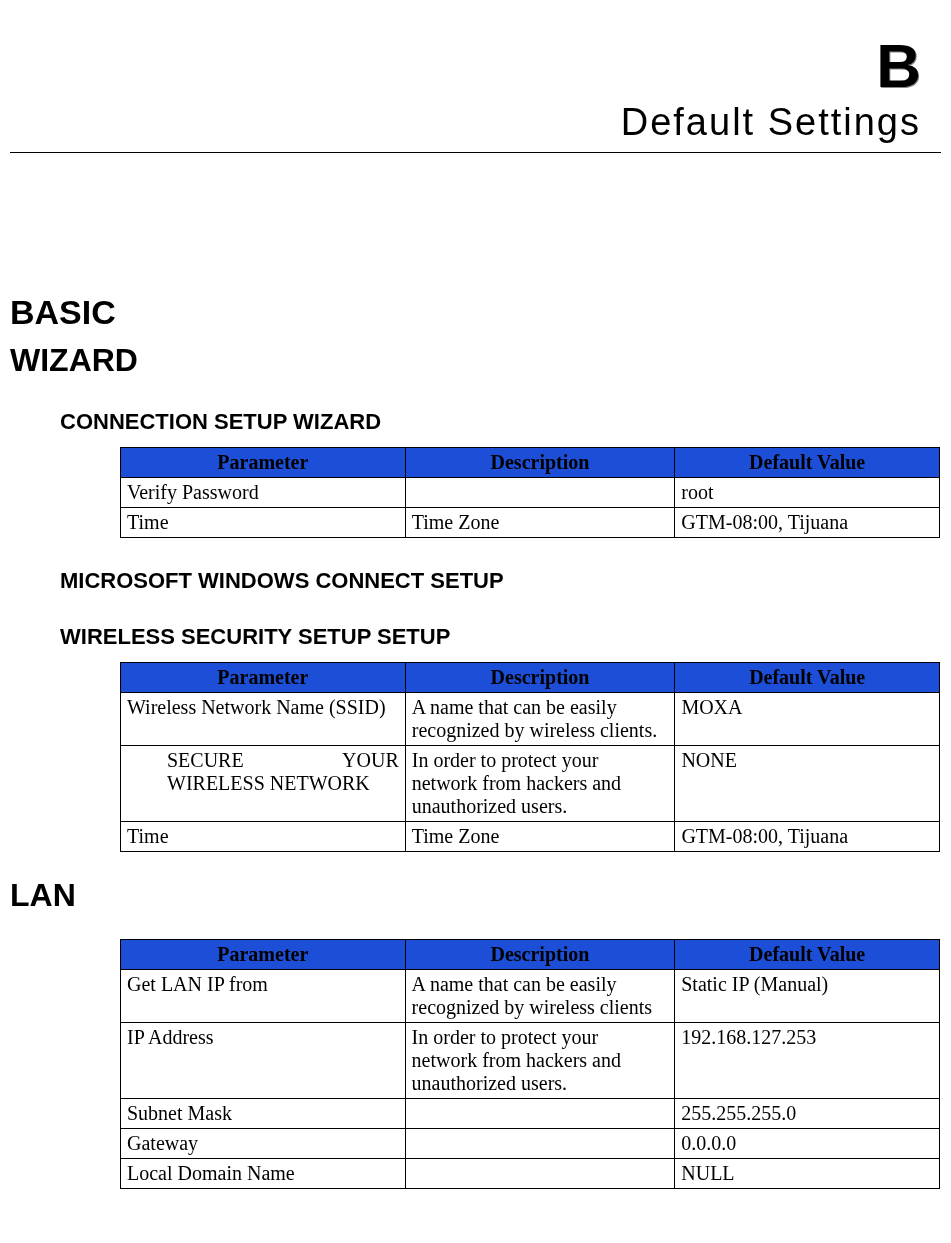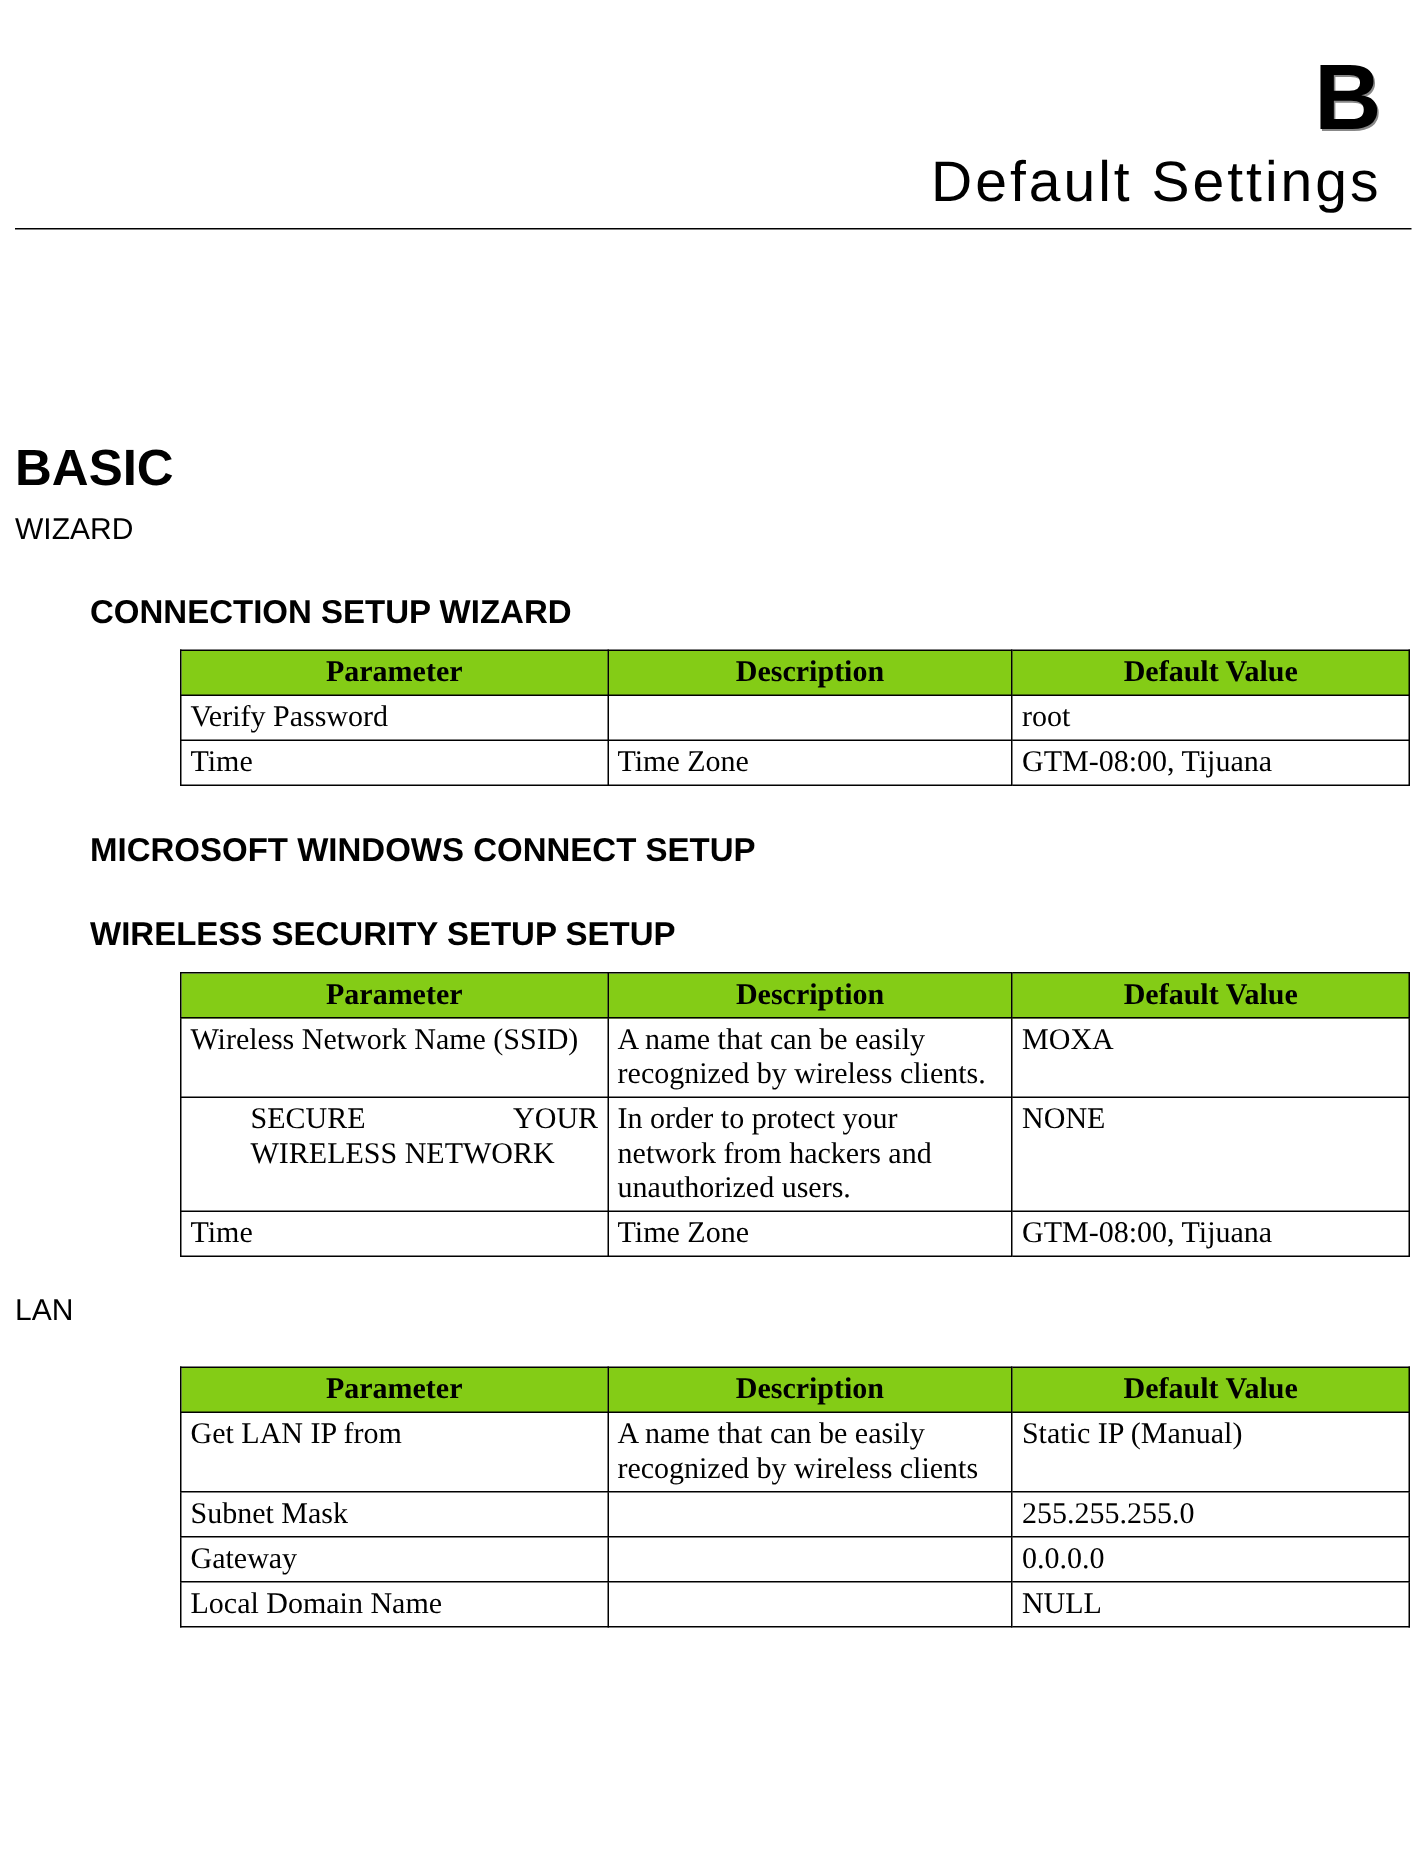--- a/index.html
+++ b/index.html
@@ -33,22 +33,22 @@
       margin-bottom: 140px;
     }
     .h1 {
       font-family: Arial, Helvetica, sans-serif;
       font-size: 34px;
       font-weight: bold;
       margin-bottom: 10px;
     }
     .h2 {
       font-family: Arial, Helvetica, sans-serif;
-      font-size: 20px;
-      font-weight: normal;
+      font-size: 32px;
+      font-weight: bold;
       margin-bottom: 25px;
     }
     .h3 {
       font-family: Arial, Helvetica, sans-serif;
       font-size: 22px;
       font-weight: bold;
       margin-left: 50px;
       margin-bottom: 12px;
       margin-top: 30px;
     }
@@ -59,21 +59,21 @@
       font-size: 20px;
       margin-bottom: 10px;
     }
     th, td {
       border: 1px solid #000;
       padding: 3px 6px;
       vertical-align: top;
       text-align: left;
     }
     th {
-      background: #84cc16;
+      background: #1d4ed8;
       font-weight: bold;
       text-align: center;
     }
     .col-param { width: 285px; }
     .col-desc { width: 270px; }
     .col-val { width: 265px; }
     .justify { text-align: justify; padding-left: 46px; }
   </style>
 </head>
 <body>
@@ -162,20 +162,25 @@
       <th>Default Value</th>
     </tr>
   </thead>
   <tbody>
     <tr>
       <td>Get LAN IP from</td>
       <td>A name that can be easily recognized by wireless clients</td>
       <td>Static IP (Manual)</td>
     </tr>
     <tr>
+      <td>IP Address</td>
+      <td>In order to protect your network from hackers and unauthorized users.</td>
+      <td>192.168.127.253</td>
+    </tr>
+    <tr>
       <td>Subnet Mask</td>
       <td></td>
       <td>255.255.255.0</td>
     </tr>
     <tr>
       <td>Gateway</td>
       <td></td>
       <td>0.0.0.0</td>
     </tr>
     <tr>

